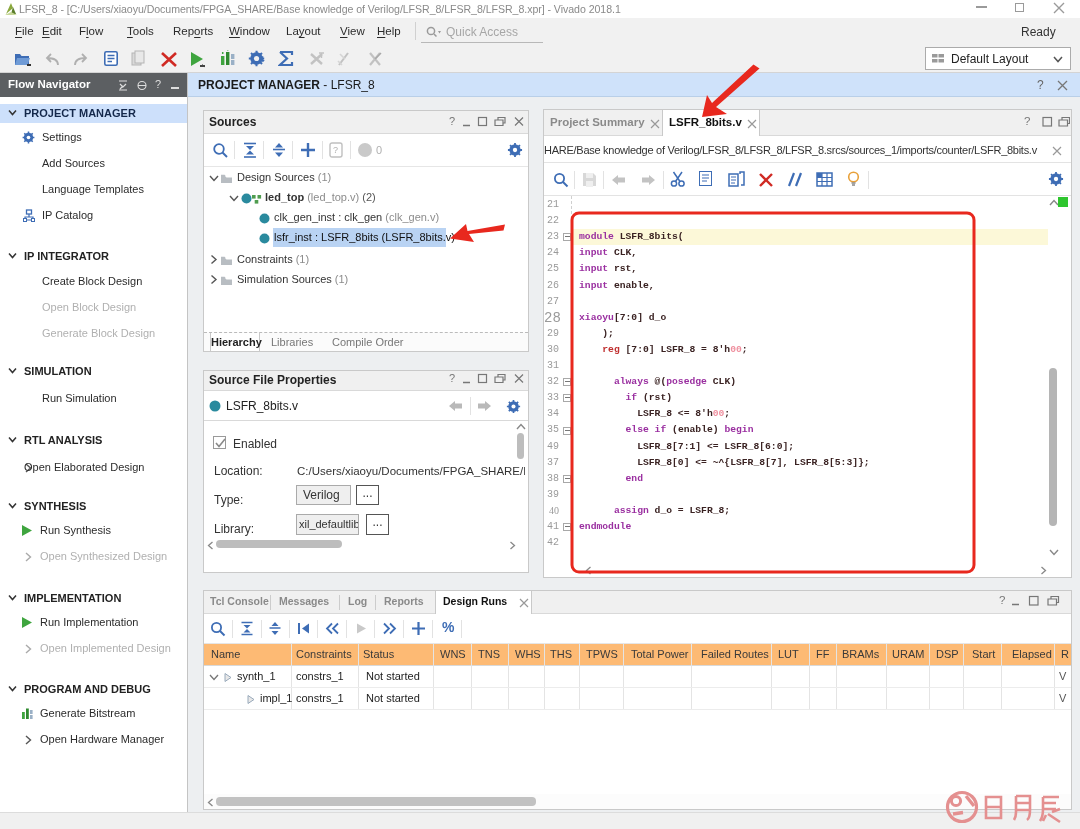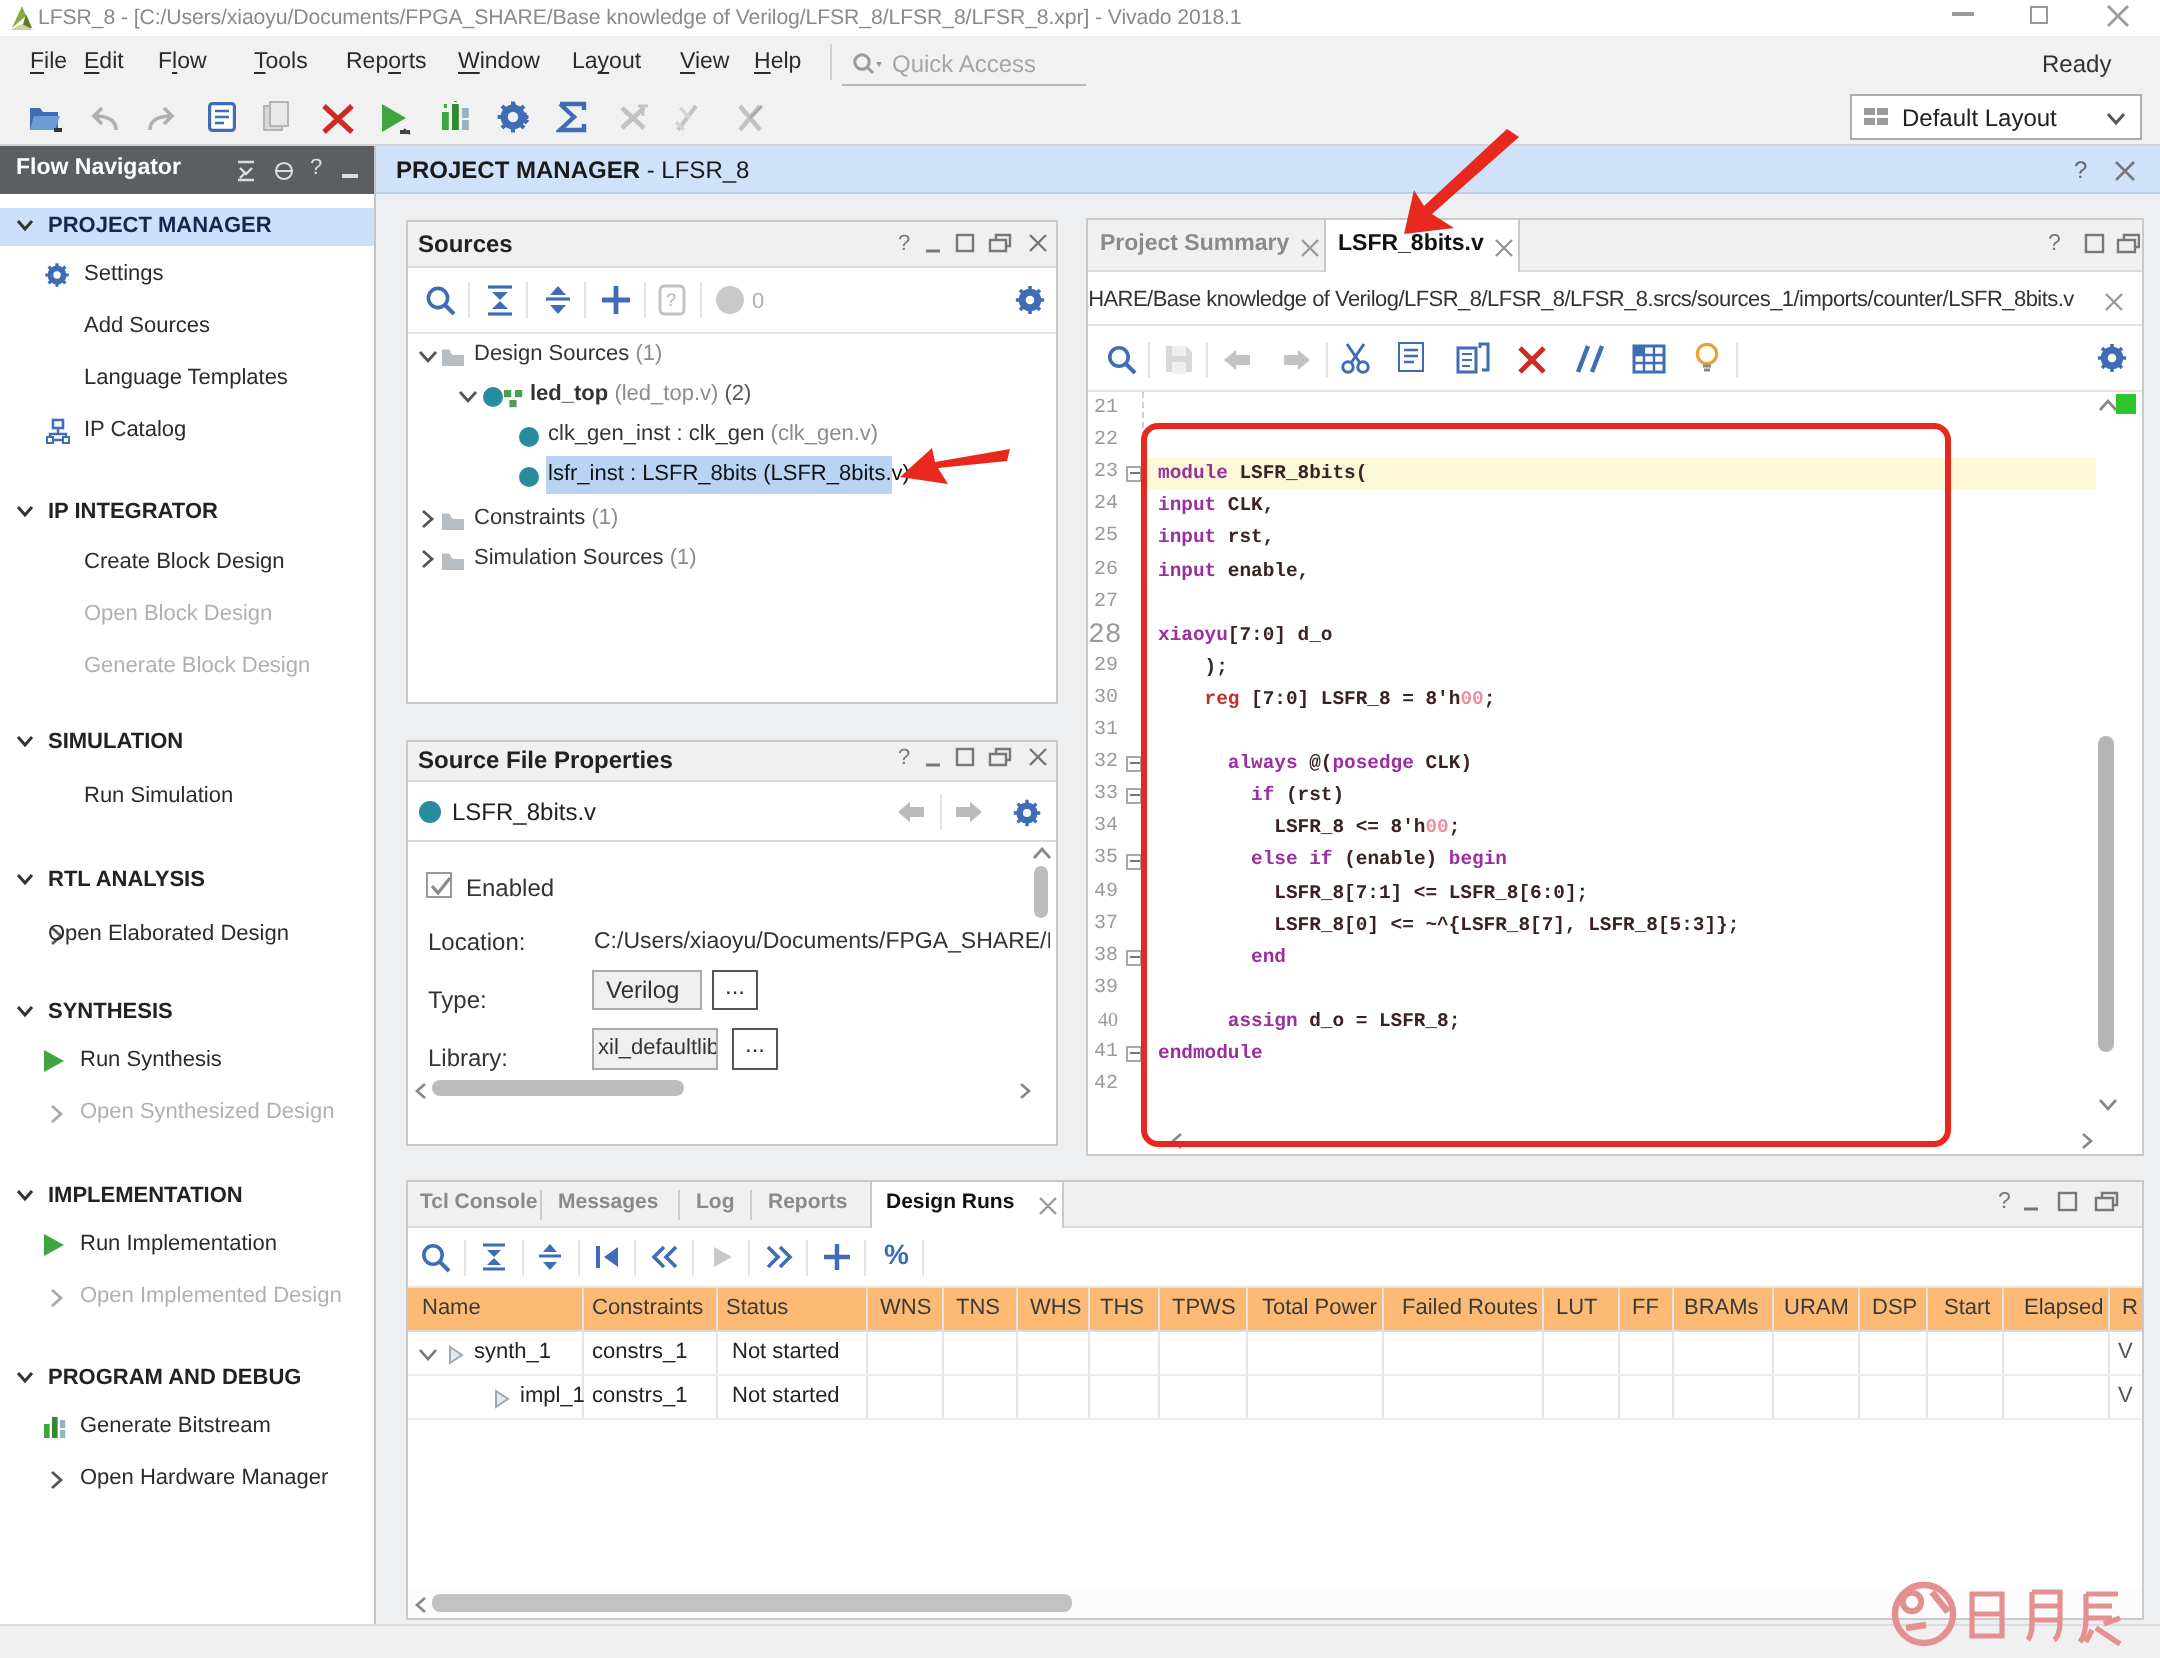--- a/index.html
+++ b/index.html
@@ -391,20 +391,25 @@
           <path d="M1.5 1.5 L6 5.5 L1.5 9.5" fill="none" stroke="#555" stroke-width="1.4"></path>
         </svg>
       <svg class="abs" style="left:16px;top:5px" width="13" height="11">
           <path d="M1 3 h4 l1.5 1.5 H12 V10 H1 z" fill="#b8bdc2"></path>
           <path d="M1 3 v-1.2 h3.6 l1 1.2" fill="#b8bdc2"></path>
         </svg>
       <span class="abs" style="left:33px;top:3px">Simulation Sources <span class="gray">(1)</span></span>
     </div>
   </div>
 
+  <div class="abs" style="left:0;top:221px;width:324px;height:19px;border-top:1px dashed #bbb;background:#fbfbfb">
+    <span class="abs" style="left:6px;top:0px;width:50px;height:19px;background:#fff;border:1px solid #c9c9c9;border-top:0;text-align:center;line-height:18px;font-weight:bold;font-size:11px;color:#222">Hierarchy</span>
+    <span class="abs" style="left:67px;top:3px;font-size:11px;color:#777">Libraries</span>
+    <span class="abs" style="left:128px;top:3px;font-size:11px;color:#777">Compile Order</span>
+  </div>
 </div>
 <div id="sfp" class="panel" style="left:203px;top:370px;width:326px;height:203px">
   <div class="phead" style="height:20px;line-height:19px">Source File Properties
     <span class="abs" style="right:1px;top:-1px;font-weight:normal">
       <svg style="display:inline-block;vertical-align:-2px" width="78" height="13">
           <text x="0" y="10" font-size="11" fill="#777">?</text>
           <path d="M14 10.5 h7" stroke="#777" stroke-width="1.5"></path>
           <rect x="29.5" y="2.5" width="8" height="8" fill="none" stroke="#777" stroke-width="1.2"></rect>
           <g stroke="#777" stroke-width="1.2" fill="none">
             <path d="M46 5 v5.5 h8 v-5.5z M49 5 v-2.5 h7 v5.5 h-2"></path>

